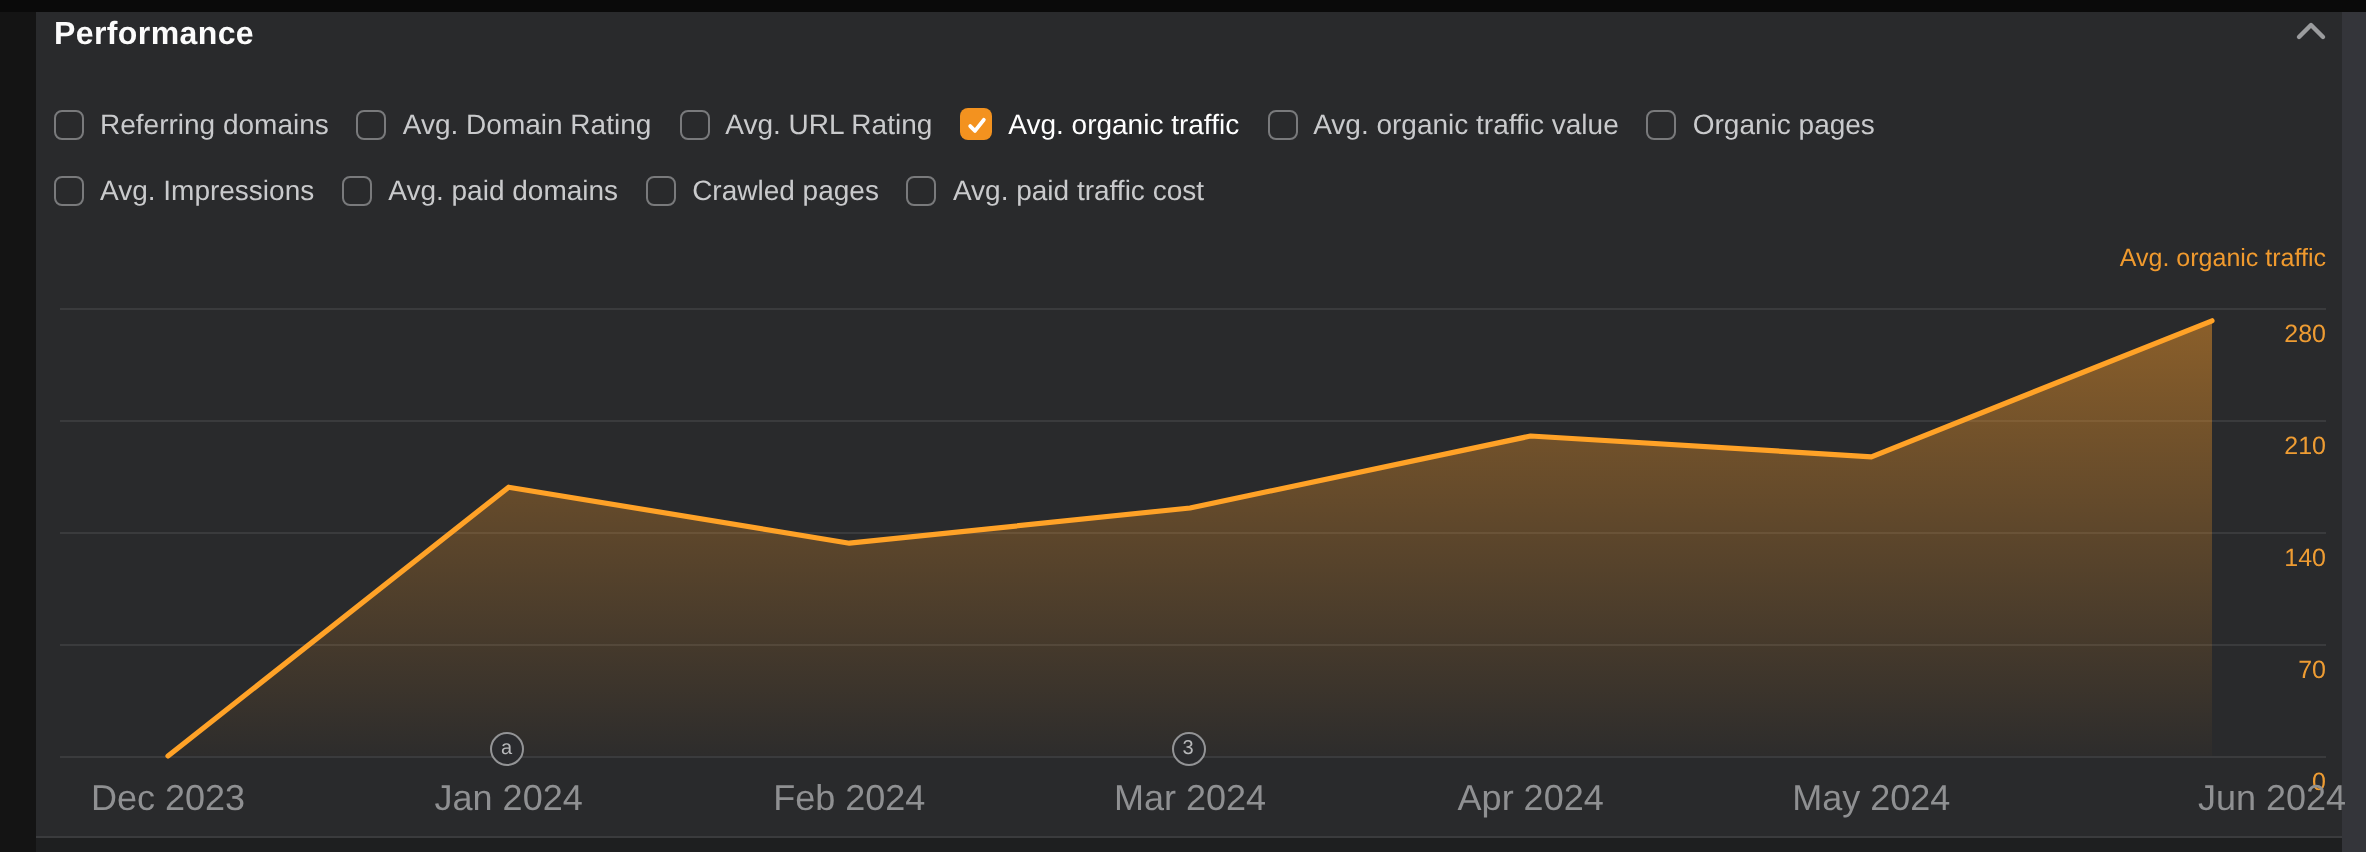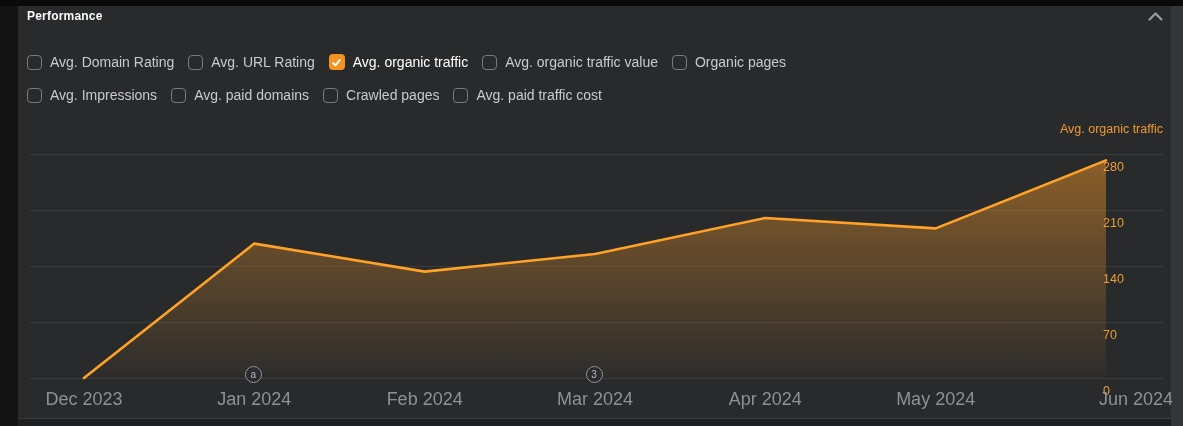--- a/index.html
+++ b/index.html
@@ -9,34 +9,34 @@
     font-family:"Liberation Sans", sans-serif;
     -webkit-font-smoothing:antialiased;
   }
   .abs{position:absolute;}
   
   #top-strip{left:0;top:0;width:1183px;height:6px;background:#0a0a0a;}
   #left-strip{left:0;top:6px;width:18px;height:420px;background:#141414;}
   #right-strip{left:1171px;top:6px;width:12px;height:420px;background:#34353a;}
   #bottom-strip{left:18px;top:418px;width:1153px;height:8px;background:#1e1f20;border-top:1px solid #3a3b3d;box-sizing:border-box;}
   
-  #panel-title{left:27px;top:9px;font-size:12px;font-weight:bold;color:#fbfbfb;letter-spacing:.2px;}
+  #panel-title{left:27px;top:9px;font-size:16px;font-weight:bold;color:#fbfbfb;letter-spacing:.2px;}
   #collapse-btn{left:1141px;top:6px;width:28px;height:22px;display:flex;align-items:center;justify-content:center;cursor:pointer;}
   
   #metrics{left:27px;top:53px;width:1120px;}
   .metric-row{display:flex;flex-wrap:nowrap;gap:14px;margin-bottom:15px;align-items:center;}
   .metric{display:inline-flex;align-items:center;gap:8px;cursor:pointer;white-space:nowrap;}
   .cbox{width:15px;height:15px;box-sizing:border-box;border:1.5px solid #797a7c;border-radius:4px;background:transparent;flex:0 0 auto;display:flex;align-items:center;justify-content:center;}
   .metric.checked .cbox{border:none;background:#f3921f;width:16px;height:16px;}
   .metric .lbl{font-size:14px;color:#c9cacc;line-height:18px;}
   .metric.checked .lbl{color:#ffffff;}
   
   #chart{left:0;top:0;width:1183px;height:426px;}
   .gridline{left:30px;width:1133px;height:1px;background:#3a3b3d;}
-  .ytick{width:60px;font-size:12.5px;color:#ee9c33;}
+  .ytick{width:60px;text-align:right;font-size:12.5px;color:#ee9c33;}
   .xtick{width:110px;text-align:center;font-size:18px;color:#8f9092;top:389px;}
   #axis-title{right:20px;top:122px;font-size:12.5px;color:#f09a2e;}
   #series-svg{left:0;top:0;}
   .annot{width:17px;height:17px;border-radius:50%;background:#2a2b2e;border:1px solid #939496;box-sizing:border-box;
          display:flex;align-items:center;justify-content:center;font-size:10px;color:#b7b8ba;cursor:pointer;}
 </style>
 </head>
 <body>
 
 <div class="abs" id="top-strip"></div>
@@ -48,20 +48,24 @@
 <div class="abs" id="collapse-btn">
   <span>
     <svg width="17" height="11" viewBox="0 0 17 11">
         <path d="M2.5 8.5l6-6 6 6" stroke="#9b9c9e" stroke-width="2.2" fill="none" stroke-linecap="round" stroke-linejoin="round"></path>
       </svg>
   </span>
 </div>
 
 <div class="abs" id="metrics">
   <div class="metric-row" id="metric-row-1">
+  <label class="metric">
+    <span class="cbox"></span>
+    <span class="lbl">Referring domains</span>
+  </label>
 
   <label class="metric">
     <span class="cbox"></span>
     <span class="lbl">Avg. Domain Rating</span>
   </label>
 
   <label class="metric">
     <span class="cbox"></span>
     <span class="lbl">Avg. URL Rating</span>
   </label>

